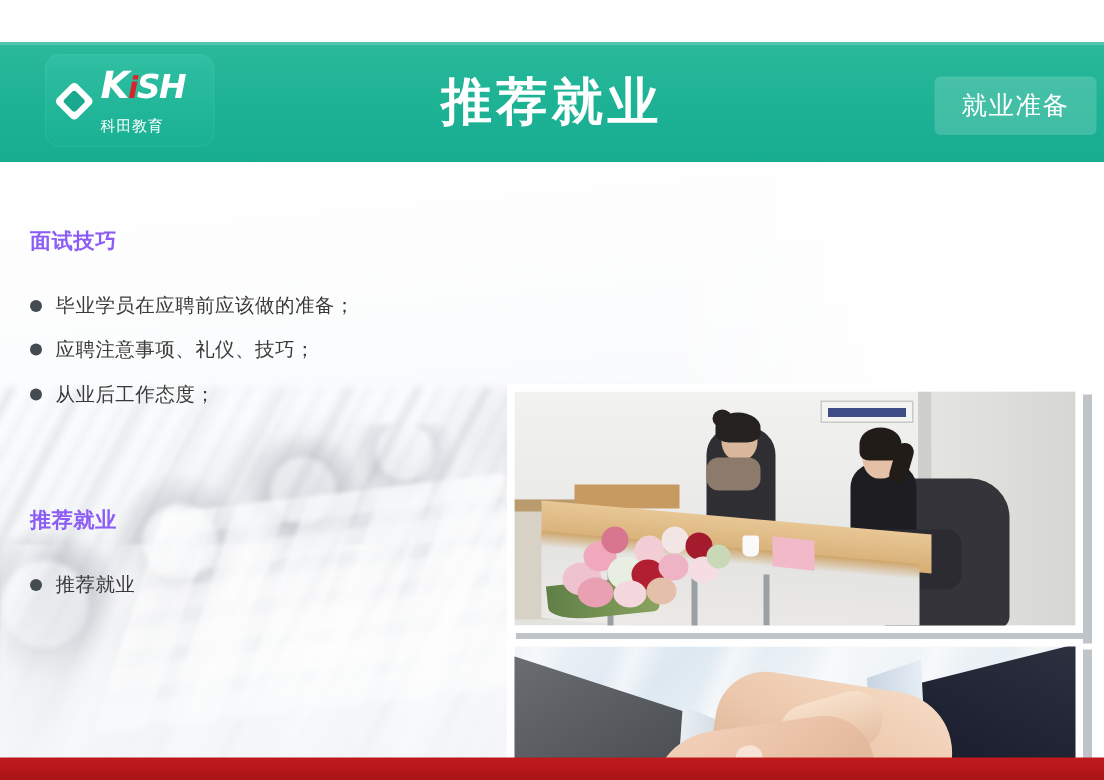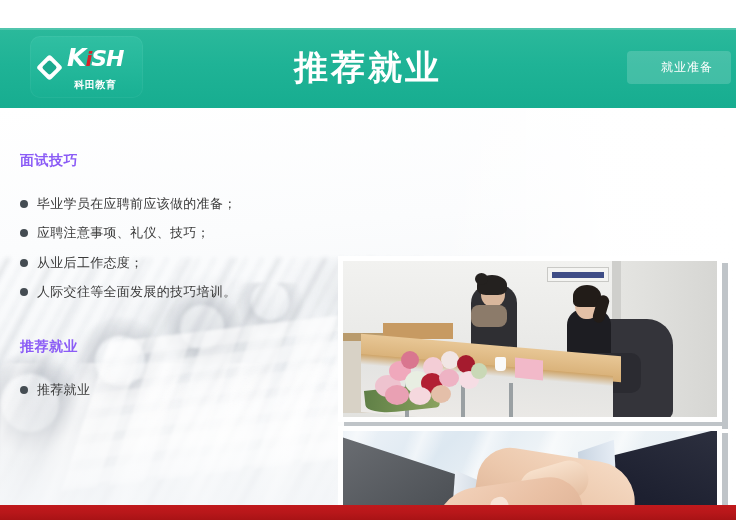--- a/index.html
+++ b/index.html
@@ -111,35 +111,34 @@
   .logo-text{ position:relative; line-height:1; }
   .logo-main{
     font-size:22px; font-weight:700; letter-spacing:-1px; color:#ffffff;
     font-family:"DejaVu Sans",sans-serif; font-style:italic;
     display:flex; align-items:baseline;
   }
   .logo-main .k{ font-size:25px; }
   .logo-main .i{ color:#d8232a; font-size:20px; }
   .logo-sub{
     margin-top:10px; font-size:10px; color:#ffffff; letter-spacing:.5px;
-    font-weight:700;
-    text-align:center;
+    font-weight:400;
   }
   .header-title{
     position:absolute; left:0; top:0; width:736px; height:80px;
     display:flex; align-items:center; justify-content:center;
     color:#ffffff; font-size:34px; font-weight:700; letter-spacing:3px;
   }
   .header-btn{
     position:absolute; right:5px; top:23px;
     padding:8px 18px;
-    min-width:104px; text-align:right;
+    min-width:104px; text-align:left;
     background:rgba(255,255,255,.17);
     border-radius:4px;
-    color:#ffffff; font-size:12px; letter-spacing:1px;
+    color:#ffffff; font-size:17px; letter-spacing:1px;
   }
 
   
   .content{ position:absolute; left:0; top:108px; width:736px; height:412px; }
 
   .section{ position:absolute; left:20px; width:300px; }
   .section-1{ top:44px; }
   .section-2{ top:230px; }
 
   .section-title{
@@ -349,24 +348,20 @@
           <span class="bullet-dot"></span>
           <span>毕业学员在应聘前应该做的准备；</span>
         </li>
         <li class="bullet-item">
           <span class="bullet-dot"></span>
           <span>应聘注意事项、礼仪、技巧；</span>
         </li>
         <li class="bullet-item">
           <span class="bullet-dot"></span>
           <span>从业后工作态度；</span>
-        </li>
-        <li class="bullet-item">
-          <span class="bullet-dot"></span>
-          <span>人际交往等全面发展的技巧培训。</span>
         </li>
       </ul>
     </div>
 
     <div class="section section-2">
       <div class="section-title">推荐就业</div>
       <ul class="bullet-list">
         <li class="bullet-item">
           <span class="bullet-dot"></span>
           <span>推荐就业</span>

